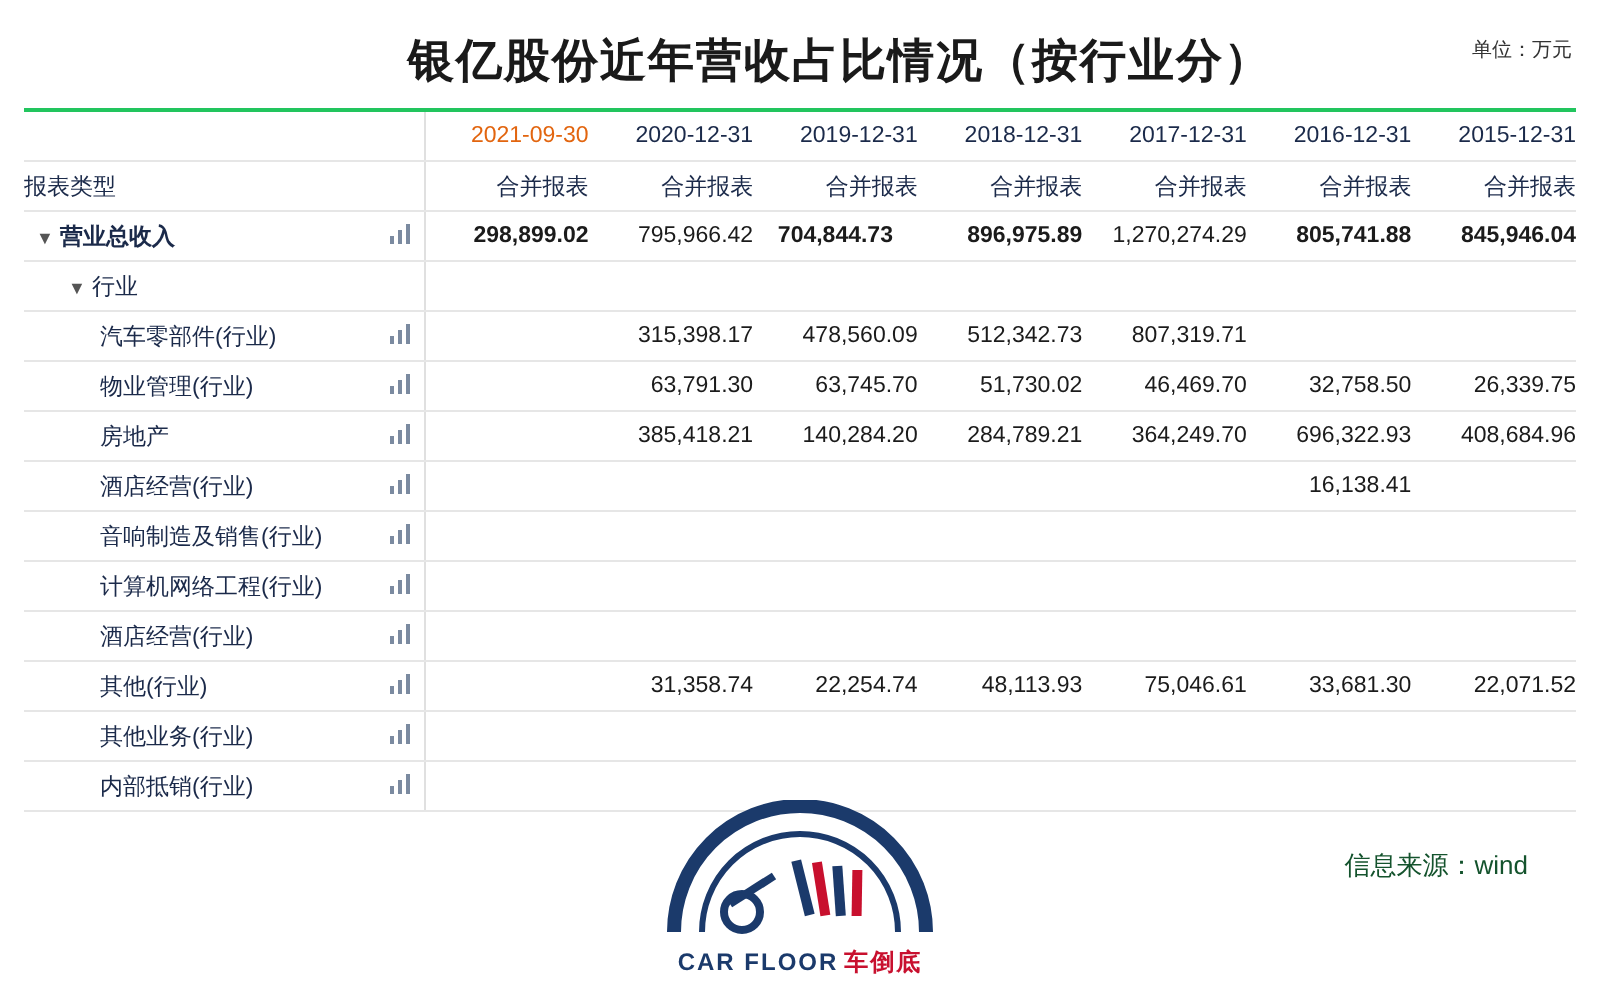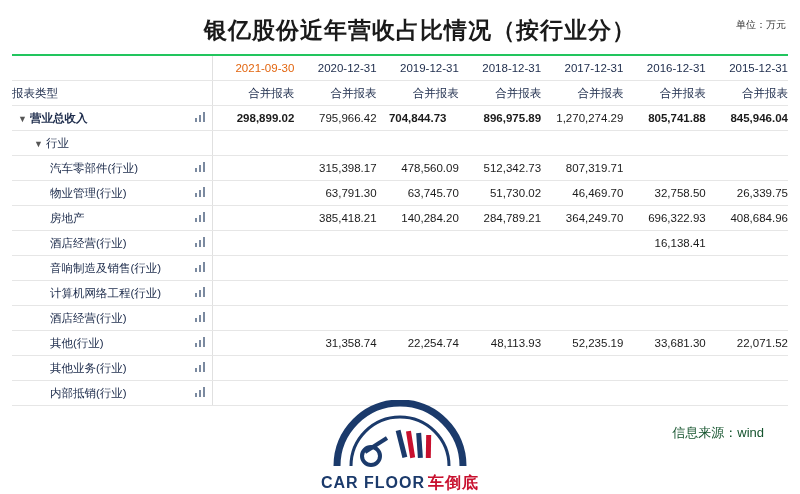--- a/index.html
+++ b/index.html
@@ -151,21 +151,21 @@
   .logo {
     position: absolute;
     left: 50%;
     transform: translateX(-50%);
     top: 2px;
     width: 160px;
     text-align: center;
   }
   .logo svg { display: block; margin: 0 auto; }
   .logo-text {
-    font-size: 16px;
+    font-size: 12px;
     letter-spacing: 1px;
     color: #1b3a6b;
     font-weight: bold;
     margin-top: 1px;
   }
   .logo-text .cn { color: #c8102e; margin-left: 3px; font-weight: bold; }
 </style>
 </head>
 <body>
 
@@ -313,21 +313,21 @@
             <td class="num"></td>
             <td class="num"></td>
           </tr>
           <tr>
             <td class="row-label lvl2"><span>其他(行业)</span></td>
             <td class="icon-cell"><span class="bars"><i></i><i></i><i></i></span></td>
             <td class="num left-sep"></td>
             <td class="num">31,358.74</td>
             <td class="num">22,254.74</td>
             <td class="num">48,113.93</td>
-            <td class="num">52,235.19</td>
+            <td class="num">75,046.61</td>
             <td class="num">33,681.30</td>
             <td class="num">22,071.52</td>
           </tr>
           <tr>
             <td class="row-label lvl2"><span>其他业务(行业)</span></td>
             <td class="icon-cell"><span class="bars"><i></i><i></i><i></i></span></td>
             <td class="num left-sep"></td>
             <td class="num"></td>
             <td class="num"></td>
             <td class="num"></td>

